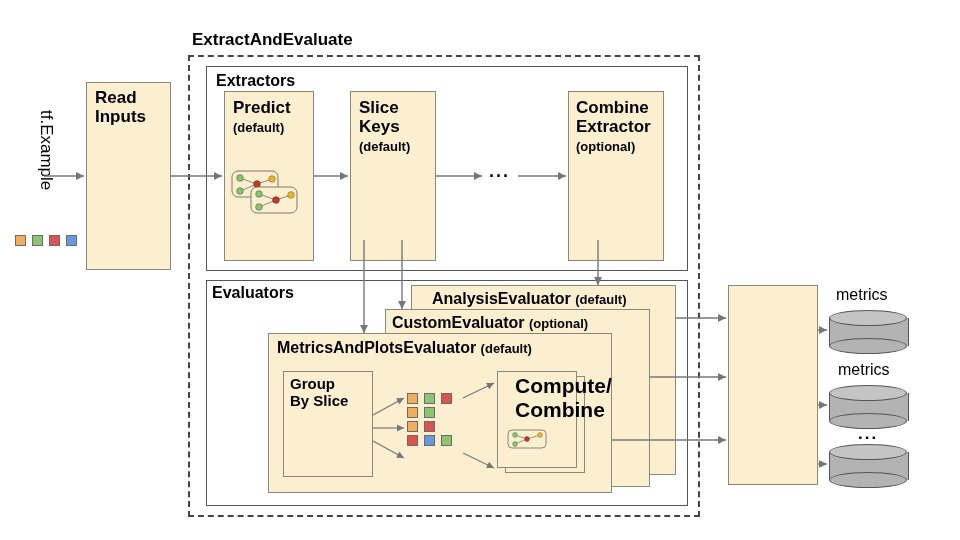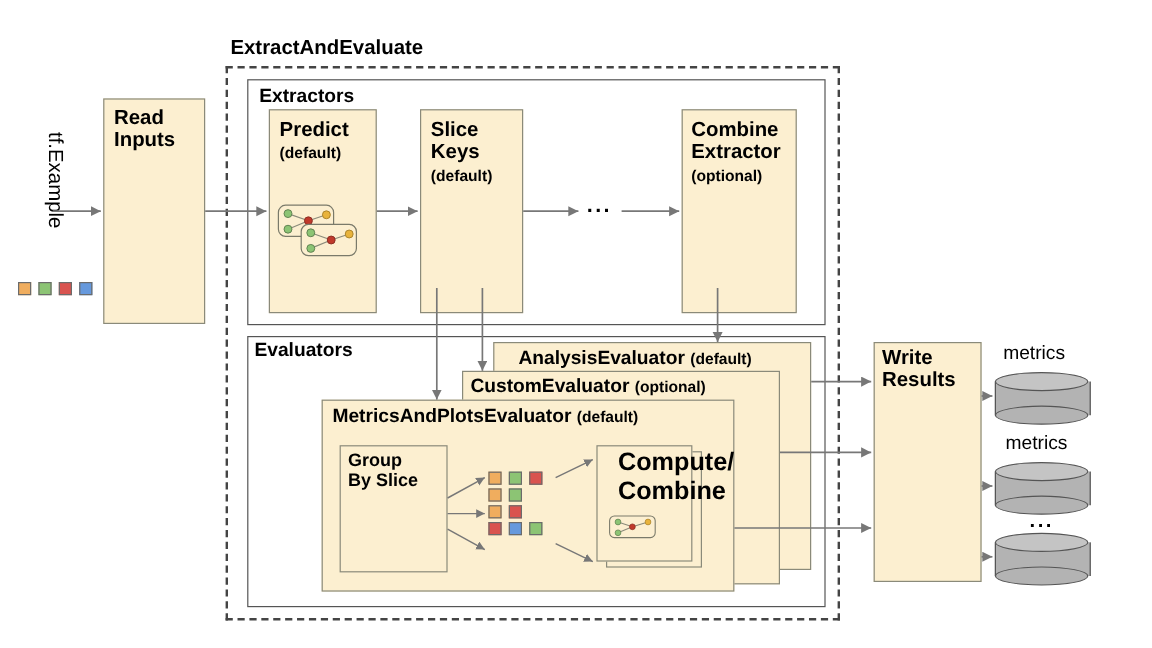--- a/index.html
+++ b/index.html
@@ -152,24 +152,20 @@
     <line x1="9" y1="7" x2="21" y2="11" stroke="#8a8a7a" stroke-width="0.9"></line>
     <line x1="9" y1="16" x2="21" y2="11" stroke="#8a8a7a" stroke-width="0.9"></line>
     <line x1="21" y1="11" x2="34" y2="7" stroke="#8a8a7a" stroke-width="0.9"></line>
     <circle cx="9" cy="7" r="2.4" fill="#8CC474" stroke="#5f7f4f" stroke-width="0.6"></circle>
     <circle cx="9" cy="16" r="2.4" fill="#8CC474" stroke="#5f7f4f" stroke-width="0.6"></circle>
     <circle cx="21" cy="11" r="2.4" fill="#C0392B" stroke="#8a2e22" stroke-width="0.6"></circle>
     <circle cx="34" cy="7" r="2.4" fill="#E8B33C" stroke="#a8822a" stroke-width="0.6"></circle>
   </svg>
 
   <div class="box" style="left:728px;top:285px;width:90px;height:200px;"></div>
-  <div class="btext" style="left:735px;top:288px;width:86px;font-size:17px;">
-    <span>Write</span><br>
-    <span>Results</span>
-  </div>
 
   <div class="label-plain" style="left:836px;top:286px;font-size:16px;">metrics</div>
   <div class="cyl" style="left:829px;top:310px;width:78px;height:44px;">
     <div class="body"></div>
       <div class="bot"></div>
       <div class="top"></div>
   </div>
 
   <div class="label-plain" style="left:838px;top:361px;font-size:16px;">metrics</div>
   <div class="cyl" style="left:829px;top:385px;width:78px;height:44px;">

